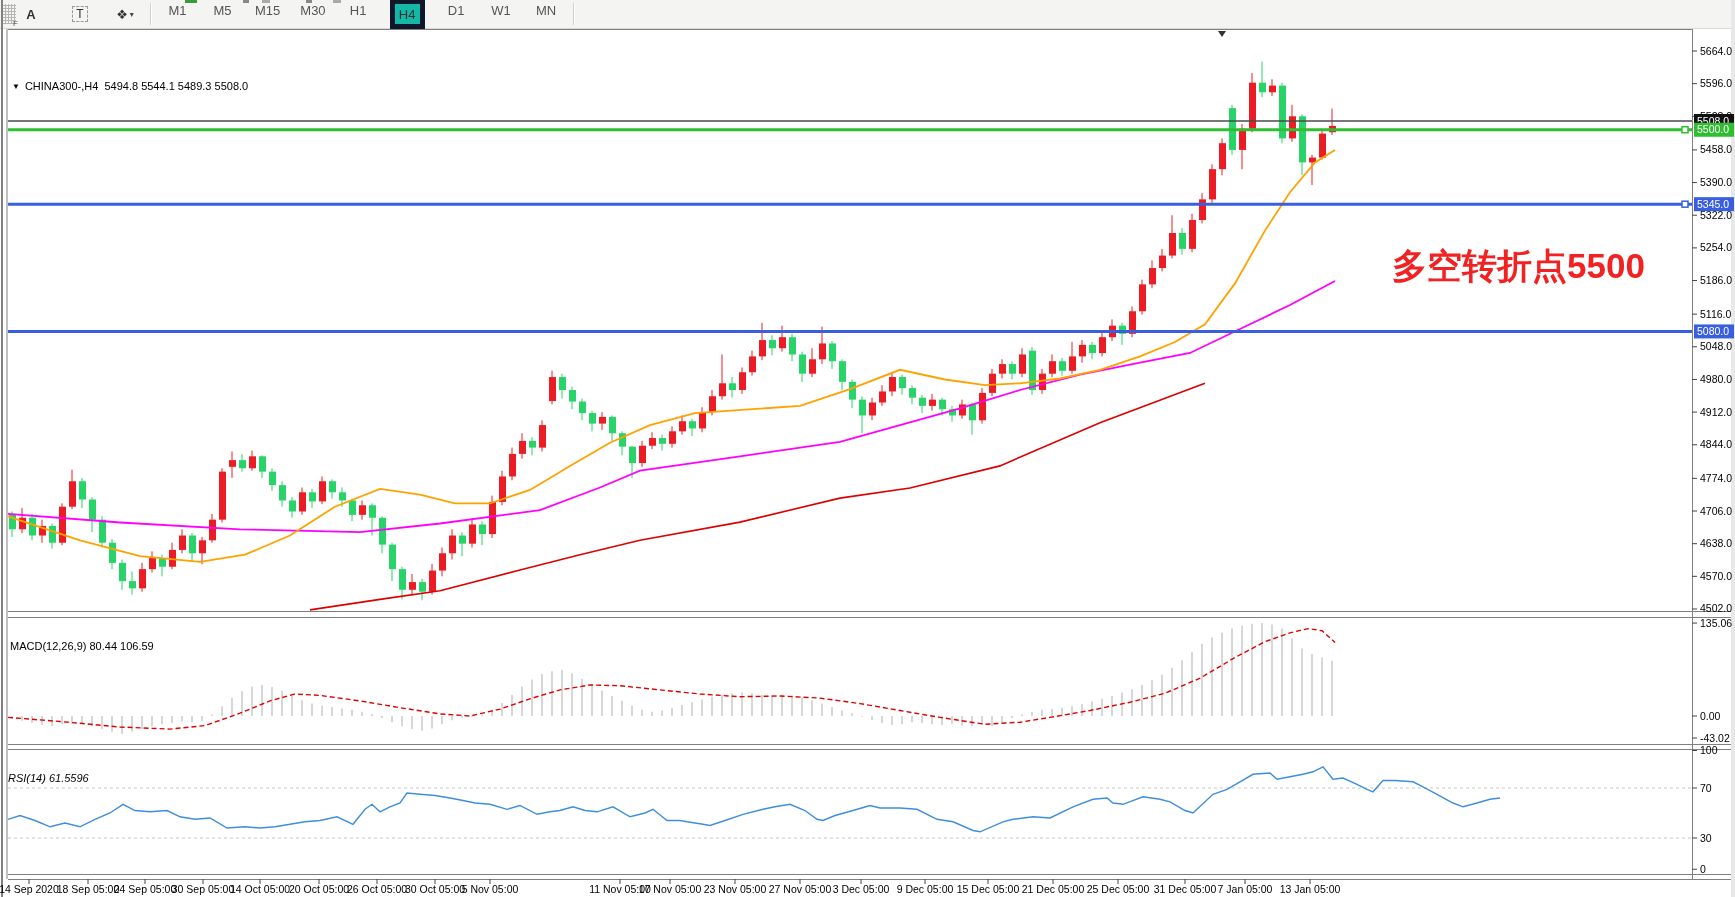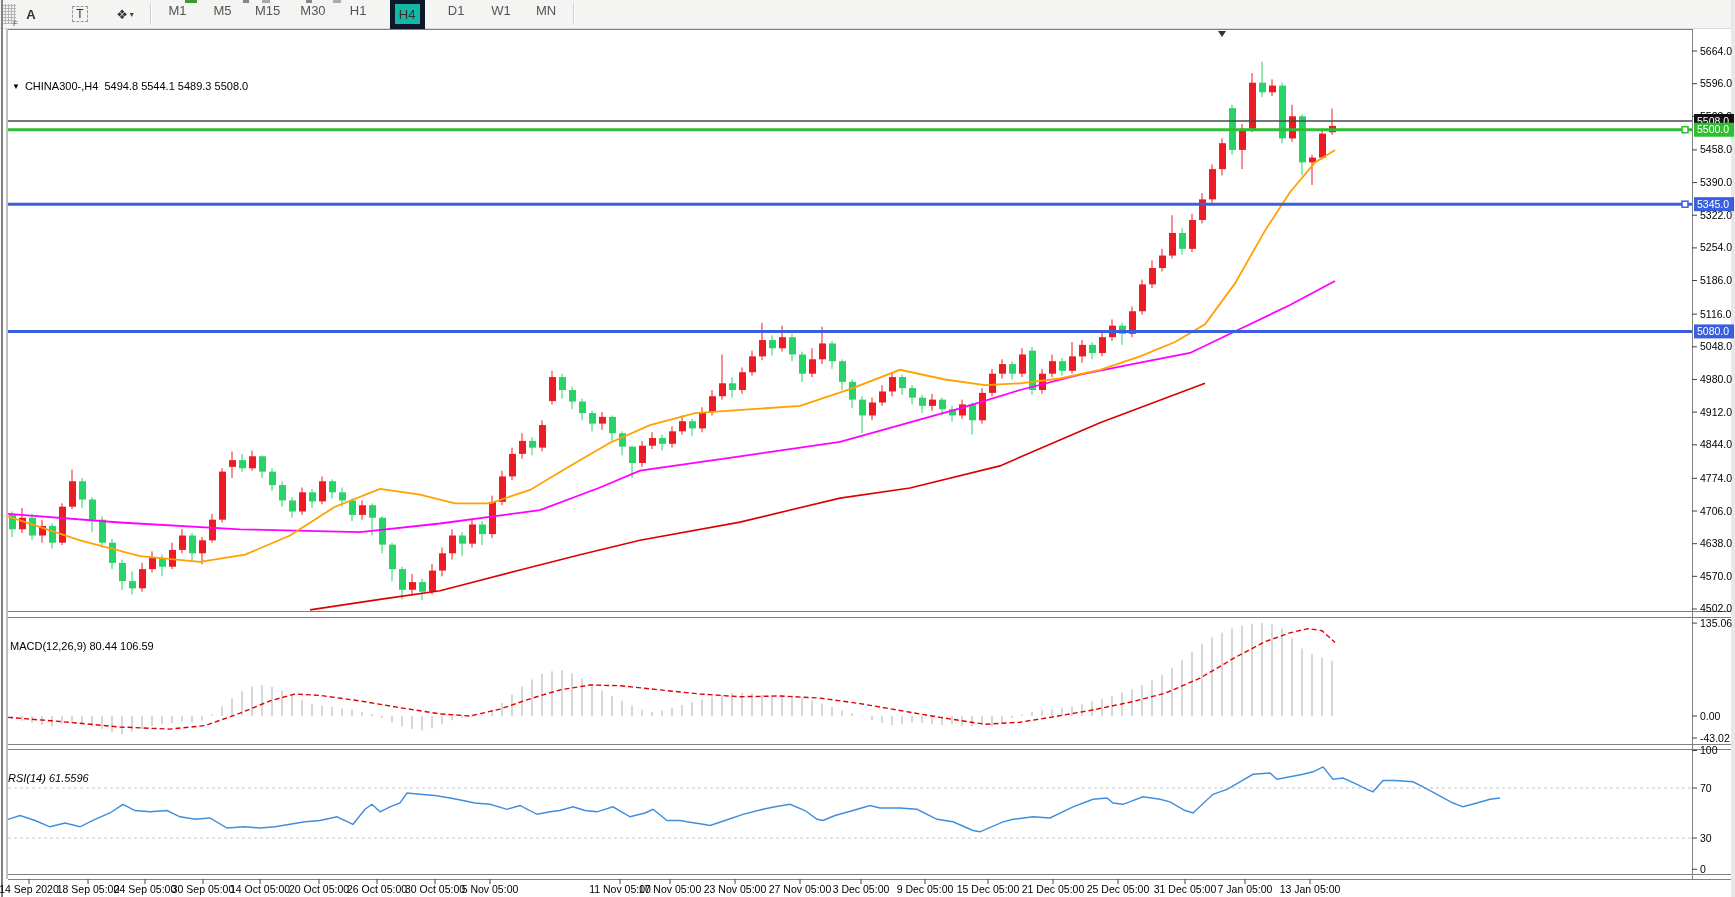--- a/index.html
+++ b/index.html
@@ -71,20 +71,21 @@
 
   <div class="ohlc-title">
     <span class="tri">▼</span><span>CHINA300-,H4</span>&nbsp;
     <span>5494.8</span>
     <span>5544.1</span>
     <span>5489.3</span>
     <span>5508.0</span>
   </div>
   <div class="panel-label" style="left:10px;top:620px;">MACD(12,26,9) 80.44 106.59</div>
   <div class="panel-label" style="left:8px;top:752px;font-style:italic;">RSI(14) 61.5596</div>
+  <div id="annotation">多空转折点5500</div>
 
   <svg id="chart" width="1735" height="897" viewBox="0 0 1735 897">
       <line x1="2" y1="0" x2="2" y2="897" stroke="#808080" stroke-width="2"></line>
       <line x1="7" y1="29" x2="7" y2="879" stroke="#808080" stroke-width="1"></line>
       <line x1="8" y1="29.5" x2="1692" y2="29.5" stroke="#808080" stroke-width="1"></line>
       <line x1="1692.5" y1="29" x2="1692.5" y2="879" stroke="#808080" stroke-width="1"></line>
       <line x1="8" y1="611.5" x2="1735" y2="611.5" stroke="#808080" stroke-width="1"></line>
       <line x1="8" y1="617.5" x2="1735" y2="617.5" stroke="#808080" stroke-width="1"></line>
       <line x1="8" y1="744.5" x2="1735" y2="744.5" stroke="#808080" stroke-width="1"></line>
       <line x1="8" y1="749.5" x2="1735" y2="749.5" stroke="#808080" stroke-width="1"></line>

